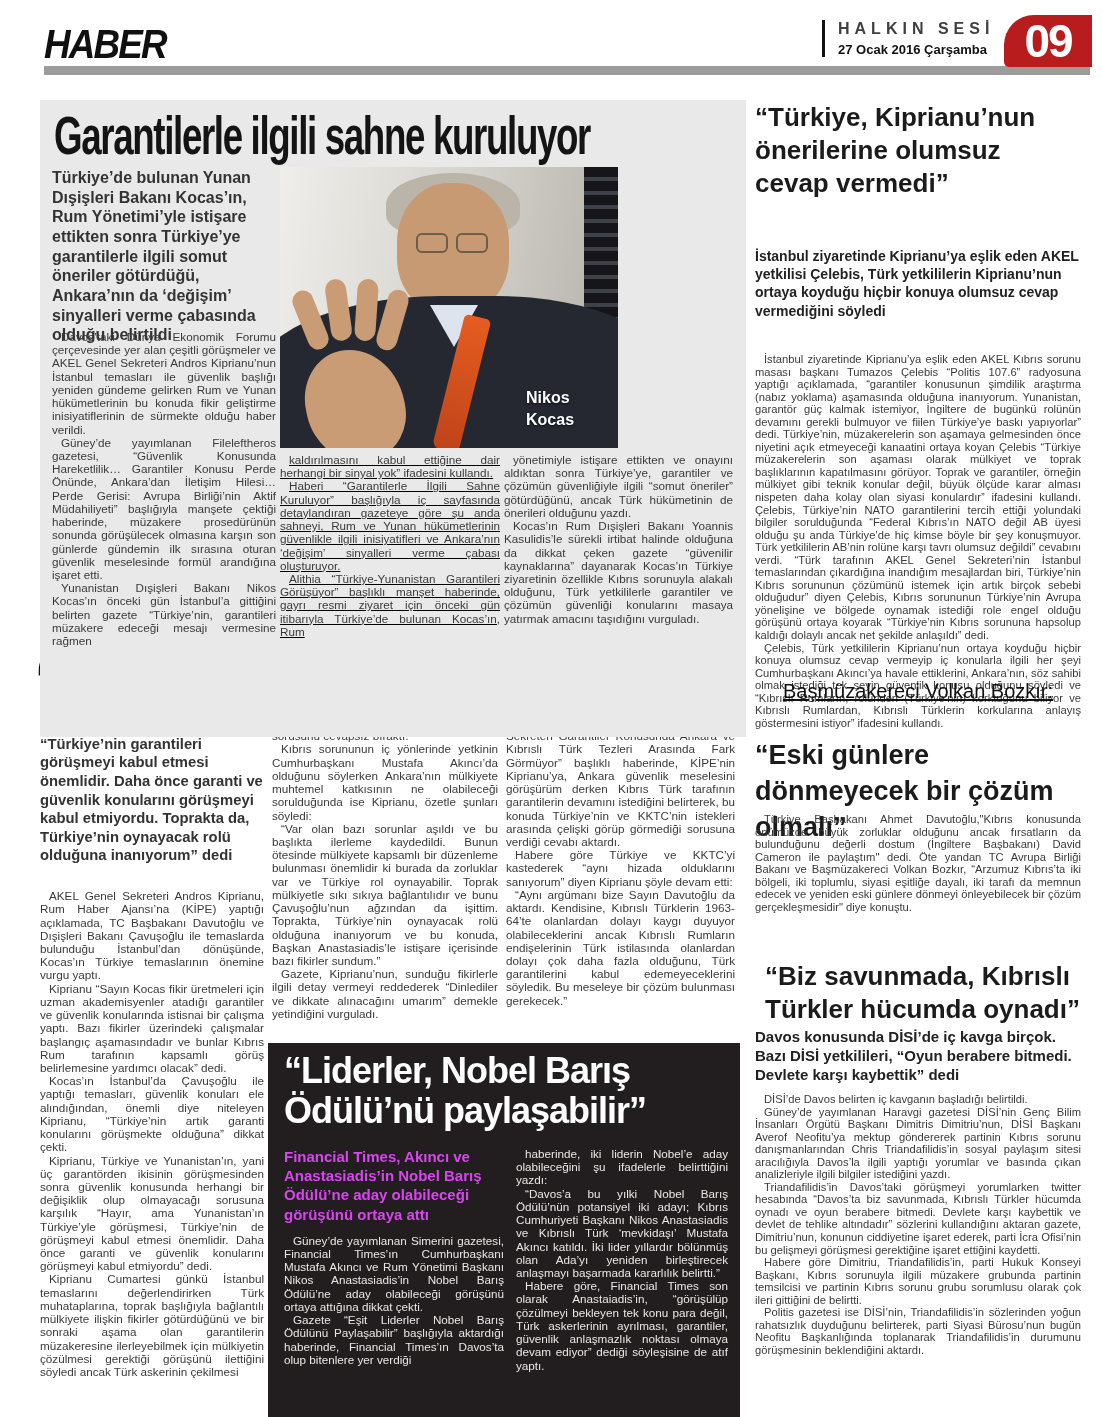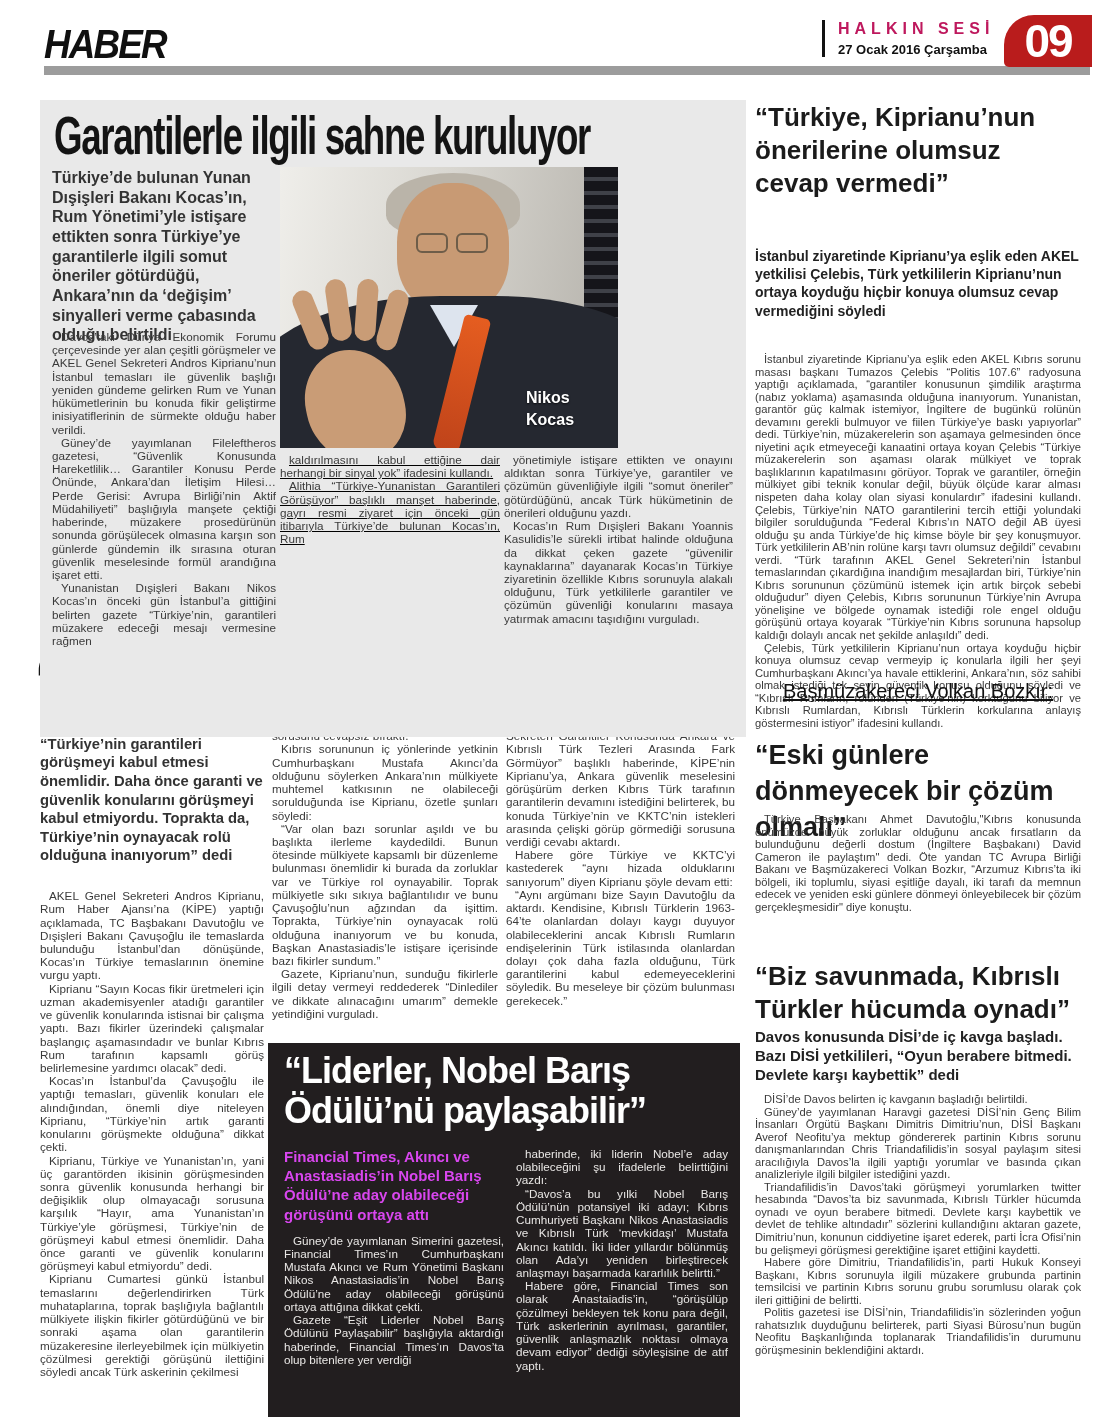--- a/index.html
+++ b/index.html
@@ -4,21 +4,21 @@
 <style>
   * { box-sizing: border-box; margin: 0; padding: 0; }
   html,body { background:#fff; }
   body { font-family:"Liberation Sans", sans-serif; }
   .page { position:relative; width:1102px; height:1417px; margin:0 auto; background:#fff; overflow:hidden; }
 
   
   .section-title { position:absolute; left:44px; top:22px; font-size:40px; font-weight:bold; font-style:italic; letter-spacing:-2px; color:#101010; transform:scaleX(.92); transform-origin:left; }
   .header-rule { position:absolute; left:44px; top:66px; width:1046px; height:9px; background:#9c9c9c; }
   .masthead { position:absolute; left:822px; top:20px; border-left:3px solid #111; padding-left:13px; }
-  .masthead-name { font-size:16px; font-weight:bold; letter-spacing:5px; color:#be185d; white-space:nowrap; }
+  .masthead-name { font-size:16px; font-weight:bold; letter-spacing:5px; color:#404040; white-space:nowrap; }
   .masthead-date { font-size:13px; font-weight:bold; color:#111; margin-top:4px; white-space:nowrap; }
   .page-number { position:absolute; left:1004px; top:15px; width:88px; height:52px; background:#b91c1c; border-radius:30px 0 0 5px; color:#fff; font-size:46px; font-weight:bold; display:flex; align-items:center; justify-content:center; letter-spacing:-2px; }
 
   
   .cond { font-weight:bold; color:#141414; white-space:nowrap; transform-origin:left center; }
   .bodytext p { font-size:11.7px; line-height:1.13; text-align:justify; color:#3a3a3a; text-indent:9px; margin:0; }
   .lead { font-weight:bold; color:#333; }
 
   
   .article1 { position:absolute; left:40px; top:100px; width:706px; height:637px; background:#e9e9e9; z-index:1; }
@@ -64,21 +64,21 @@
   .nobel .bodytext p { color:#e9e7e5; }
 
   
   .rail-el { position:absolute; left:755px; width:326px; }
   .rA-headline { top:101px; font-size:26px; font-weight:bold; line-height:1.27; color:#1b1b1b; }
   .rA-sub { top:247px; font-size:14px; font-weight:bold; line-height:1.3; color:#222; }
   .rA-body { top:353px; }
   .rB-kicker { top:680px; text-align:center; font-size:20px; color:#111; text-decoration:underline; }
   .rB-headline { top:738px; font-size:27px; font-weight:bold; line-height:1.33; color:#1b1b1b; }
   .rB-body { top:813px; }
-  .rC-headline { top:960px; font-size:26px; font-weight:bold; line-height:1.25; color:#1b1b1b; }
+  .rC-headline { top:960px; font-size:26px; font-weight:bold; line-height:1.25; color:#1b1b1b;margin-left:10px; }
   .rC-sub { top:1027px; font-size:15px; font-weight:bold; line-height:1.28; color:#222; }
   .rC-body { top:1093px; height:324px; overflow:hidden; }
   .rail-el.bodytext p { font-size:11.2px; line-height:1.12; }
 </style>
 </head>
 <body>
 
 <div class="page">
 
   <div class="section-title">HABER</div>
@@ -110,20 +110,21 @@
       <div class="ph-hand"></div>
       <div class="ph-finger f1"></div>
       <div class="ph-finger f2"></div>
       <div class="ph-finger f3"></div>
       <div class="ph-finger f4"></div>
       <div class="ph-caption">Nikos Kocas</div>
     </div>
 
     <div class="bodytext a1-col2">
         <p>kaldırılmasını kabul ettiğine dair herhangi bir sinyal yok” ifadesini kullandı.</p>
+        <p>Haberi “Garantilerle İlgili Sahne Kuruluyor” başlığıyla iç sayfasında detaylandıran gazeteye göre şu anda sahneyi, Rum ve Yunan hükümetlerinin güvenlikle ilgili inisiyatifleri ve Ankara’nın ‘değişim’ sinyalleri verme çabası oluşturuyor.</p>
         <p>Alithia “Türkiye-Yunanistan Garantileri Görüşüyor” başlıklı manşet haberinde, gayrı resmi ziyaret için önceki gün itibarıyla Türkiye’de bulunan Kocas’ın, Rum</p>
       </div>
     <div class="bodytext a1-col3">
         <p>yönetimiyle istişare ettikten ve onayını aldıktan sonra Türkiye’ye, garantiler ve çözümün güvenliğiyle ilgili “somut öneriler” götürdüğünü, ancak Türk hükümetinin de önerileri olduğunu yazdı.</p>
         <p>Kocas’ın Rum Dışişleri Bakanı Yoannis Kasulidis’le sürekli irtibat halinde olduğuna da dikkat çeken gazete “güvenilir kaynaklarına” dayanarak Kocas’ın Türkiye ziyaretinin özellikle Kıbrıs sorunuyla alakalı olduğunu, Türk yetkililerle garantiler ve çözümün güvenliği konularını masaya yatırmak amacını taşıdığını vurguladı.</p>
       </div>
   </div>
 
   <div class="cond a2-headline">“Türkiye artık garantileri görüşüyor”</div>
   <div class="a2-col a2-col1">
@@ -171,21 +172,21 @@
       <p>Çelebis, Türk yetkililerin Kiprianu’nun ortaya koyduğu hiçbir konuya olumsuz cevap vermeyip iç konularla ilgili her şeyi Cumhurbaşkanı Akıncı’ya havale ettiklerini, Ankara’nın, söz sahibi olmak istediği tek şeyin güvenlik konusu olduğunu söyledi ve “Kıbrıslı Rumların, rolünden (Türkiye’nin) korktuğunu biliyor ve Kıbrıslı Rumlardan, Kıbrıslı Türklerin korkularına anlayış göstermesini istiyor” ifadesini kullandı.</p>
     </div>
 
   <div class="rail-el rB-kicker">Başmüzakereci Volkan Bozkır:</div>
   <div class="rail-el rB-headline">“Eski günlere dönmeyecek bir çözüm olmalı”</div>
   <div class="rail-el rB-body bodytext">
       <p>Türkiye Başbakanı Ahmet Davutoğlu,"Kıbrıs konusunda önümüzde büyük zorluklar olduğunu ancak fırsatların da bulunduğunu değerli dostum (İngiltere Başbakanı) David Cameron ile paylaştım" dedi. Öte yandan TC Avrupa Birliği Bakanı ve Başmüzakereci Volkan Bozkır, “Arzumuz Kıbrıs’ta iki bölgeli, iki toplumlu, siyasi eşitliğe dayalı, iki tarafı da memnun edecek ve yeniden eski günlere dönmeyi önleyebilecek bir çözüm gerçekleşmesidir" diye konuştu.</p>
     </div>
 
   <div class="rail-el rC-headline">“Biz savunmada, Kıbrıslı Türkler hücumda oynadı”</div>
-  <div class="rail-el rC-sub">Davos konusunda DİSİ’de iç kavga başladı. Bazı DİSİ yetkilileri, “Oyun berabere bitmedi. Devlete karşı kaybettik” dedi</div>
+  <div class="rail-el rC-sub">Davos konusunda DİSİ’de iç kavga birçok. Bazı DİSİ yetkilileri, “Oyun berabere bitmedi. Devlete karşı kaybettik” dedi</div>
   <div class="rail-el rC-body bodytext">
       <p>DİSİ’de Davos belirten iç kavganın başladığı belirtildi.</p>
       <p>Güney’de yayımlanan Haravgi gazetesi DİSİ’nin Genç Bilim İnsanları Örgütü Başkanı Dimitris Dimitriu’nun, DİSİ Başkanı Averof Neofitu’ya mektup göndererek partinin Kıbrıs sorunu danışmanlarından Chris Triandafilidis’in sosyal paylaşım sitesi aracılığıyla Davos’la ilgili yaptığı yorumlar ve basında çıkan analizleriyle ilgili bilgiler istediğini yazdı.</p>
       <p>Triandafilidis’in Davos’taki görüşmeyi yorumlarken twitter hesabında “Davos’ta biz savunmada, Kıbrıslı Türkler hücumda oynadı ve oyun berabere bitmedi. Devlete karşı kaybettik ve devlet de tehlike altındadır” sözlerini kullandığını aktaran gazete, Dimitriu’nun, konunun ciddiyetine işaret ederek, parti İcra Ofisi’nin bu gelişmeyi görüşmesi gerektiğine işaret ettiğini kaydetti.</p>
       <p>Habere göre Dimitriu, Triandafilidis’in, parti Hukuk Konseyi Başkanı, Kıbrıs sorunuyla ilgili müzakere grubunda partinin temsilcisi ve partinin Kıbrıs sorunu grubu sorumlusu olarak çok ileri gittiğini de belirtti.</p>
       <p>Politis gazetesi ise DİSİ’nin, Triandafilidis’in sözlerinden yoğun rahatsızlık duyduğunu belirterek, parti Siyasi Bürosu’nun bugün Neofitu Başkanlığında toplanarak Triandafilidis’in durumunu görüşmesinin beklendiğini aktardı.</p>
     </div>
 
 </div>
 

